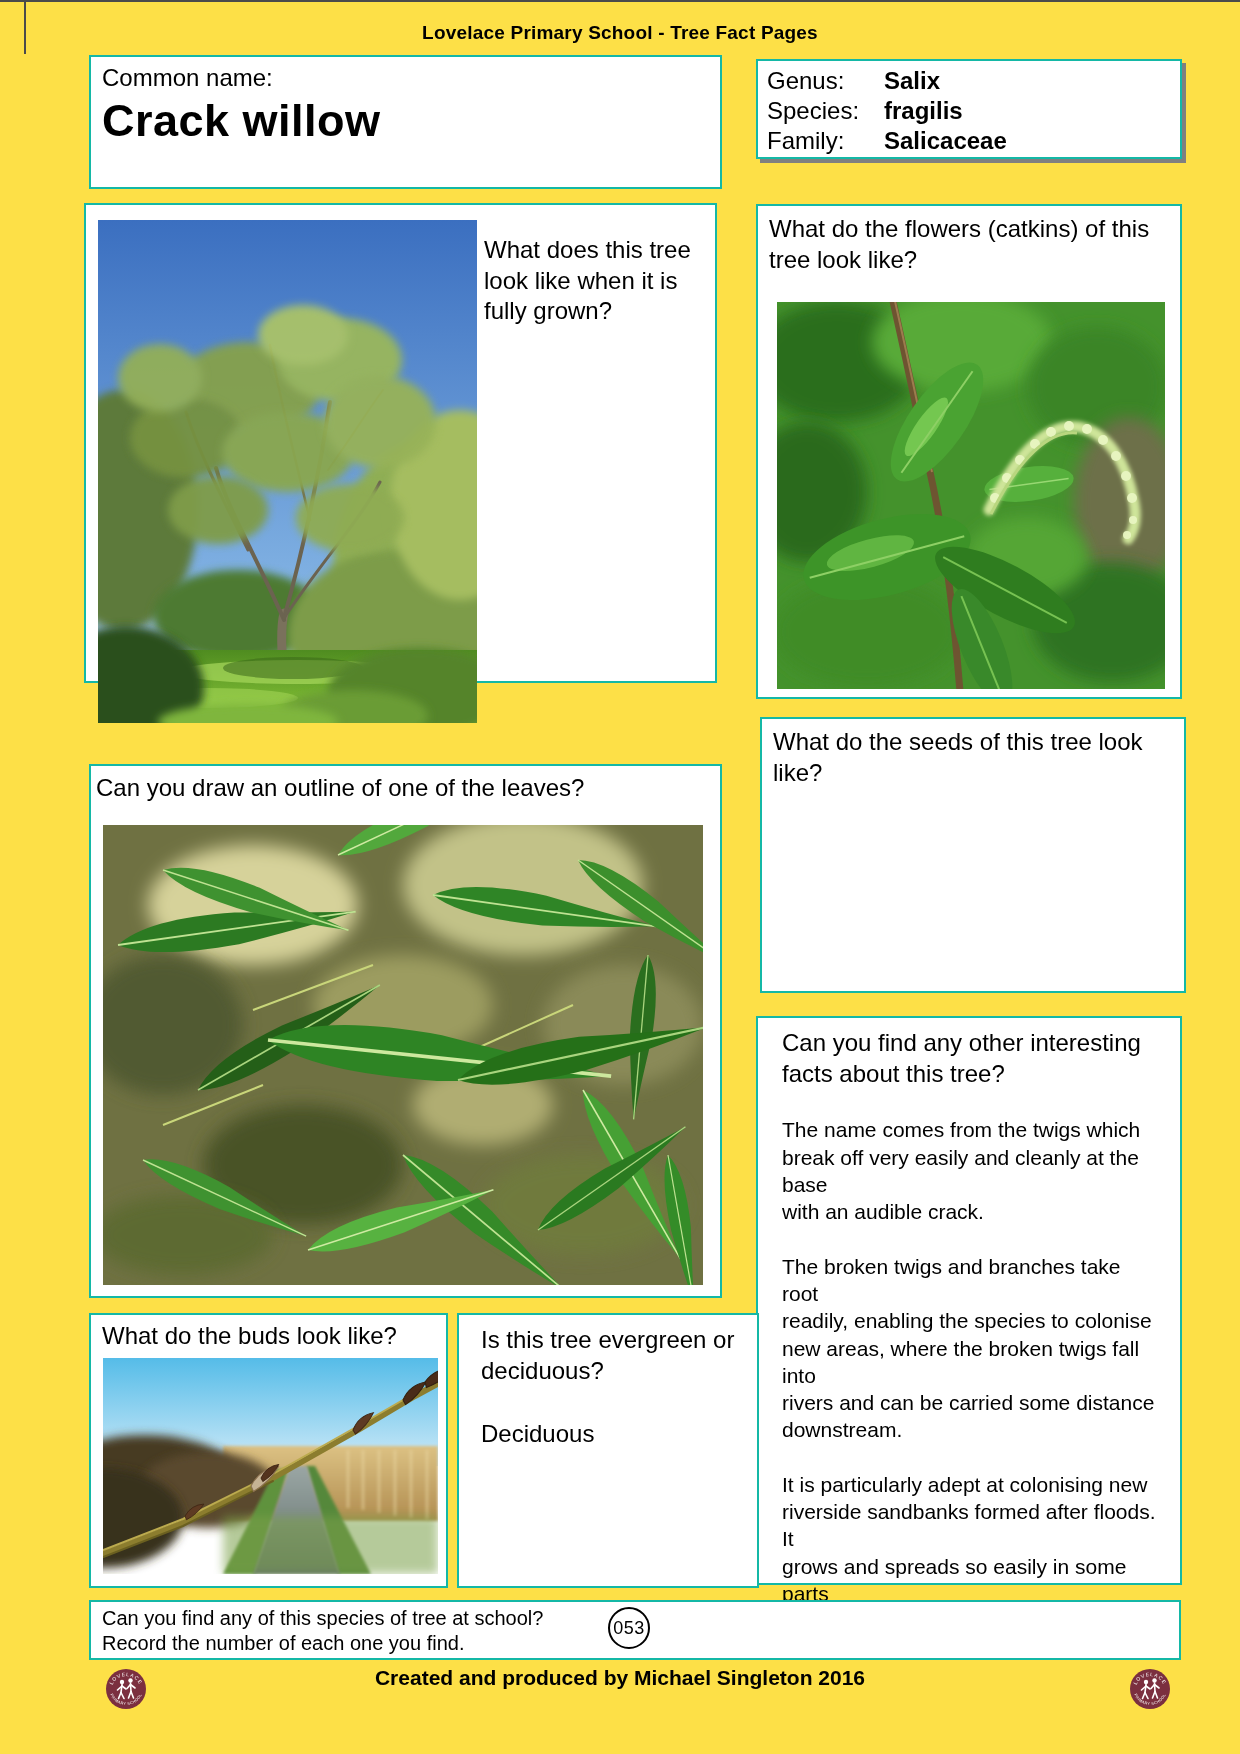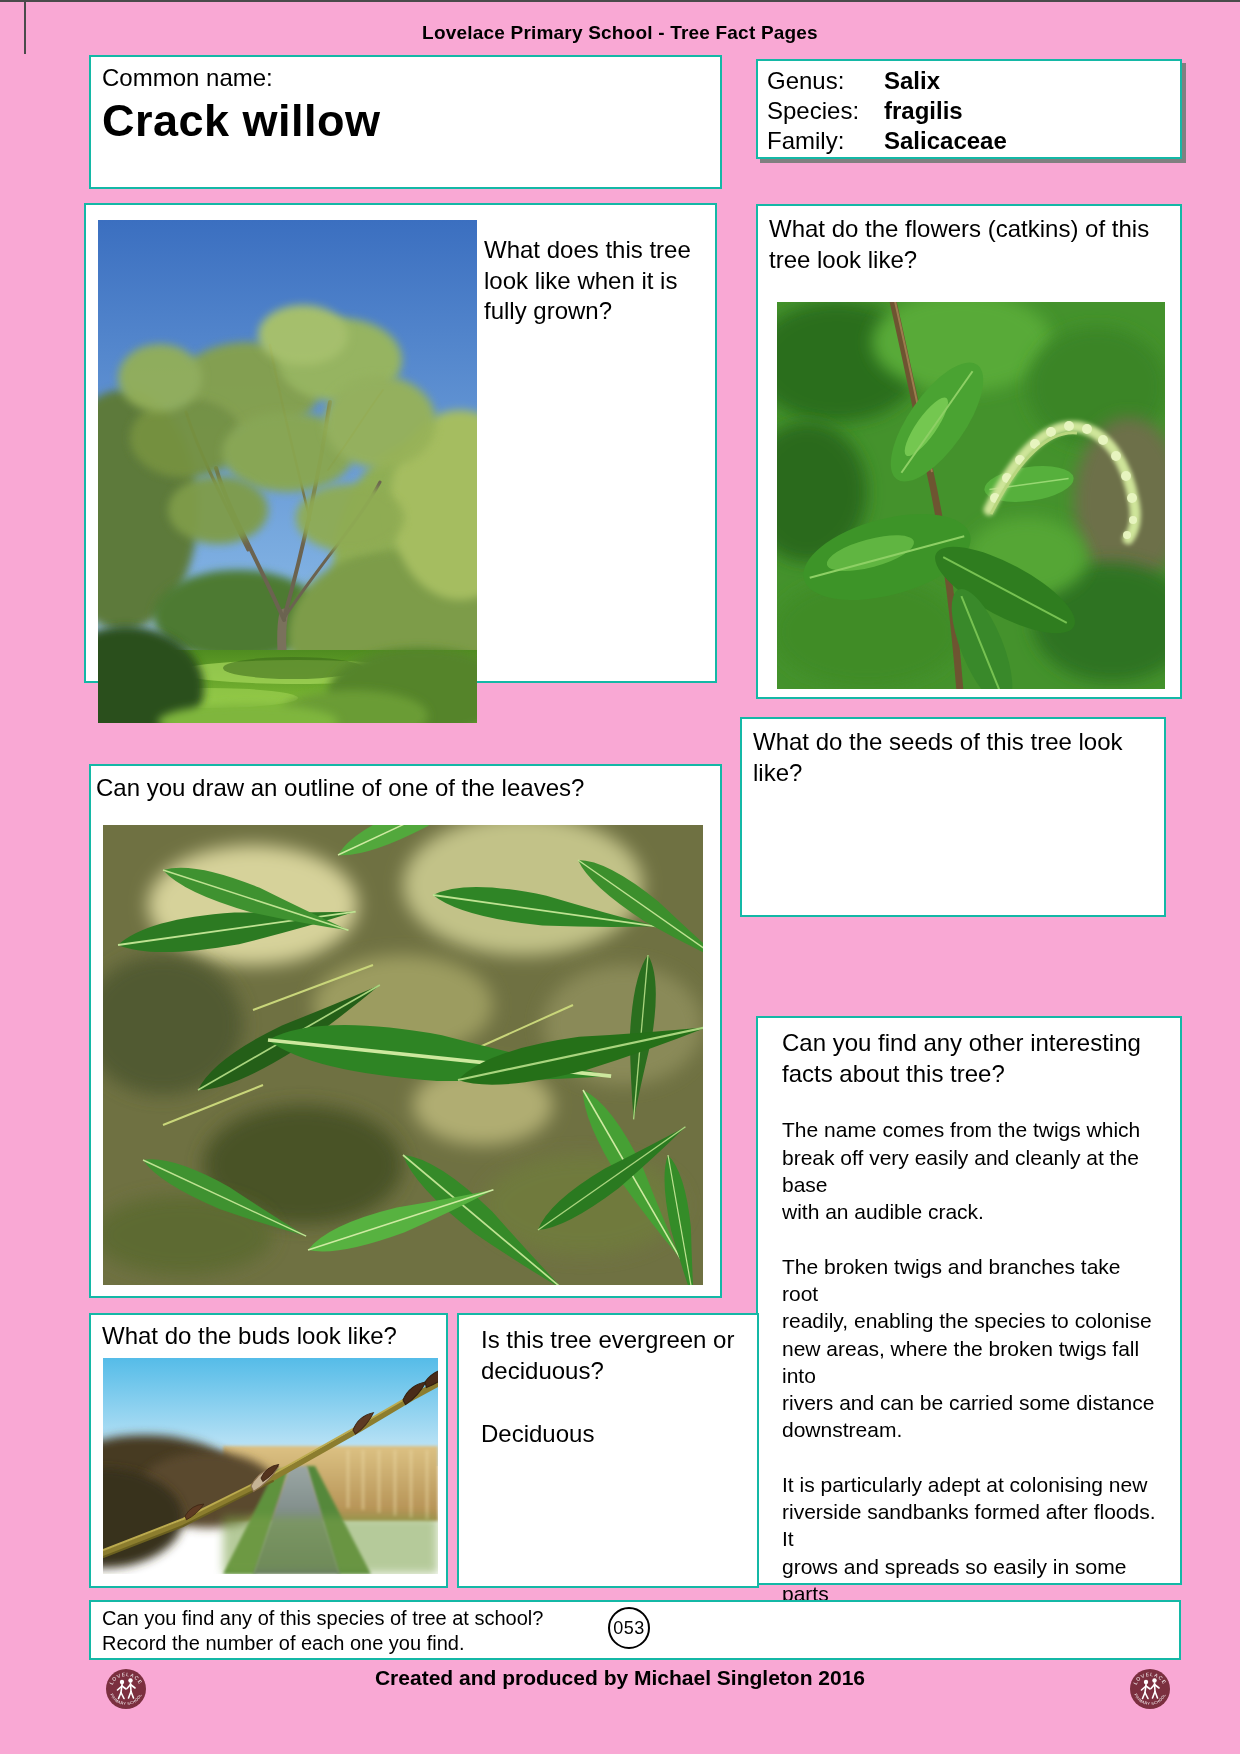--- a/index.html
+++ b/index.html
@@ -1,16 +1,16 @@
 <!DOCTYPE html>
 <html><head>
 <meta charset="utf-8">
 <style>
   html,body{margin:0;padding:0;background:#ffffff;}
-  .page{position:relative;width:1240px;height:1754px;background:#f9a8d4;overflow:hidden;
+  .page{position:relative;width:1240px;height:1754px;background:#fde047;overflow:hidden;
         font-family:"Liberation Sans",sans-serif;color:#000;}
   .scan-line-top{position:absolute;left:0;top:0;width:100%;height:2px;background:#4b4b4b;}
   .scan-tick-left{position:absolute;left:24px;top:0;width:2px;height:54px;background:#4b4b4b;}
   .hdr{position:absolute;top:22px;left:0;width:100%;text-align:center;
        font-size:19px;font-weight:bold;letter-spacing:.2px;}
   .box{position:absolute;background:#fff;border:2px solid #14b8a6;box-sizing:border-box;}
   .q{font-size:24px;line-height:1.28;}
   .photo{position:absolute;display:block;}
   
   #common-box{left:89px;top:55px;width:633px;height:134px;padding:7px 11px;}
@@ -22,21 +22,21 @@
   .tax-row .tl{flex:0 0 117px;}
   .tax-row .tv{font-weight:bold;}
   
   #tree-box{left:84px;top:203px;width:633px;height:480px;}
   #tree-photo{left:12px;top:15px;}
   #grown-q{position:absolute;left:398px;top:30px;width:235px;}
   
   #flowers-box{left:756px;top:204px;width:426px;height:495px;padding:8px 11px;}
   #flowers-photo{left:19px;top:96px;}
   
-  #seeds-box{left:740px;top:717px;width:426px;height:200px;padding:8px 11px;}
+  #seeds-box{left:760px;top:717px;width:426px;height:276px;padding:8px 11px;}
   
   #leaves-box{left:89px;top:764px;width:633px;height:534px;padding:7px 5px;}
   #leaves-photo{left:12px;top:59px;}
   
   #facts-box{left:756px;top:1016px;width:426px;height:569px;padding:10px 24px;}
   #facts-box .para{font-size:21px;line-height:1.3;margin:27px 0 0 0;white-space:pre-line;}
   #facts-box .q{margin-bottom:0;}
   
   #buds-box{left:89px;top:1313px;width:359px;height:275px;padding:6px 11px;}
   #buds-photo{left:12px;top:43px;}

